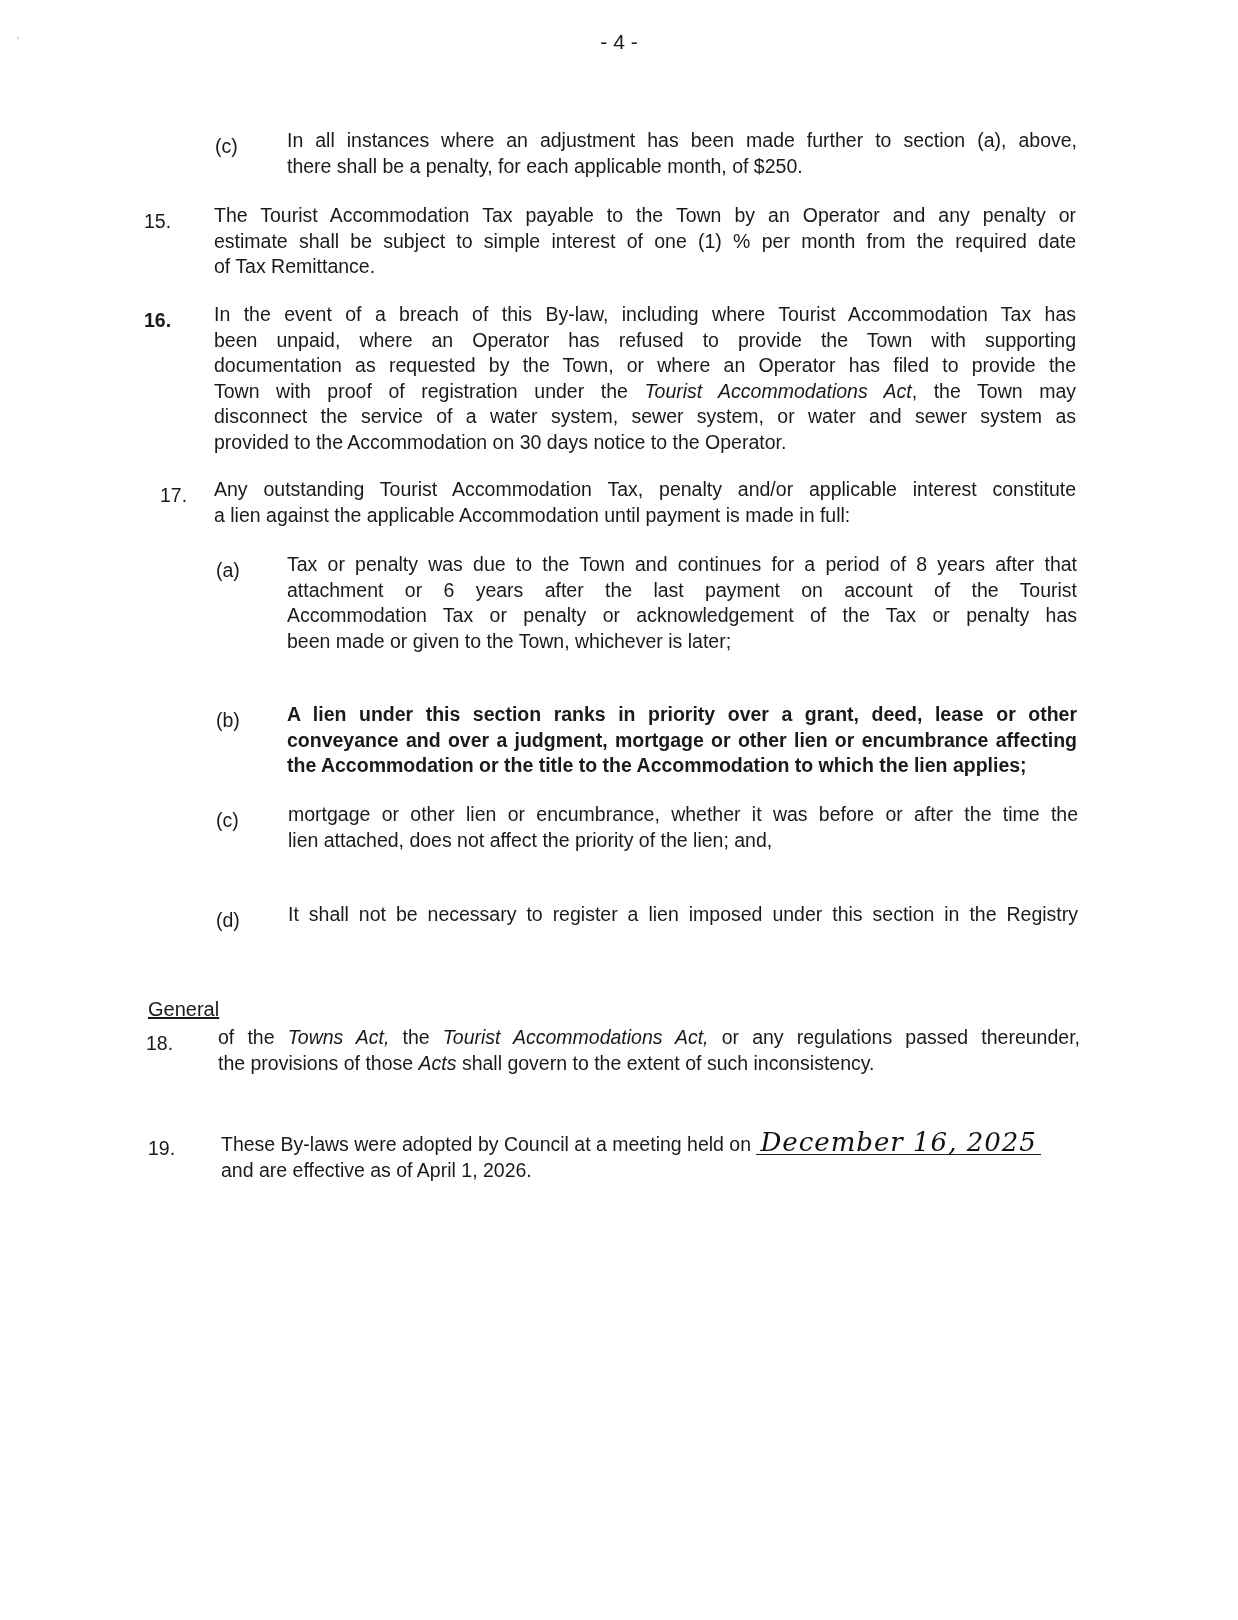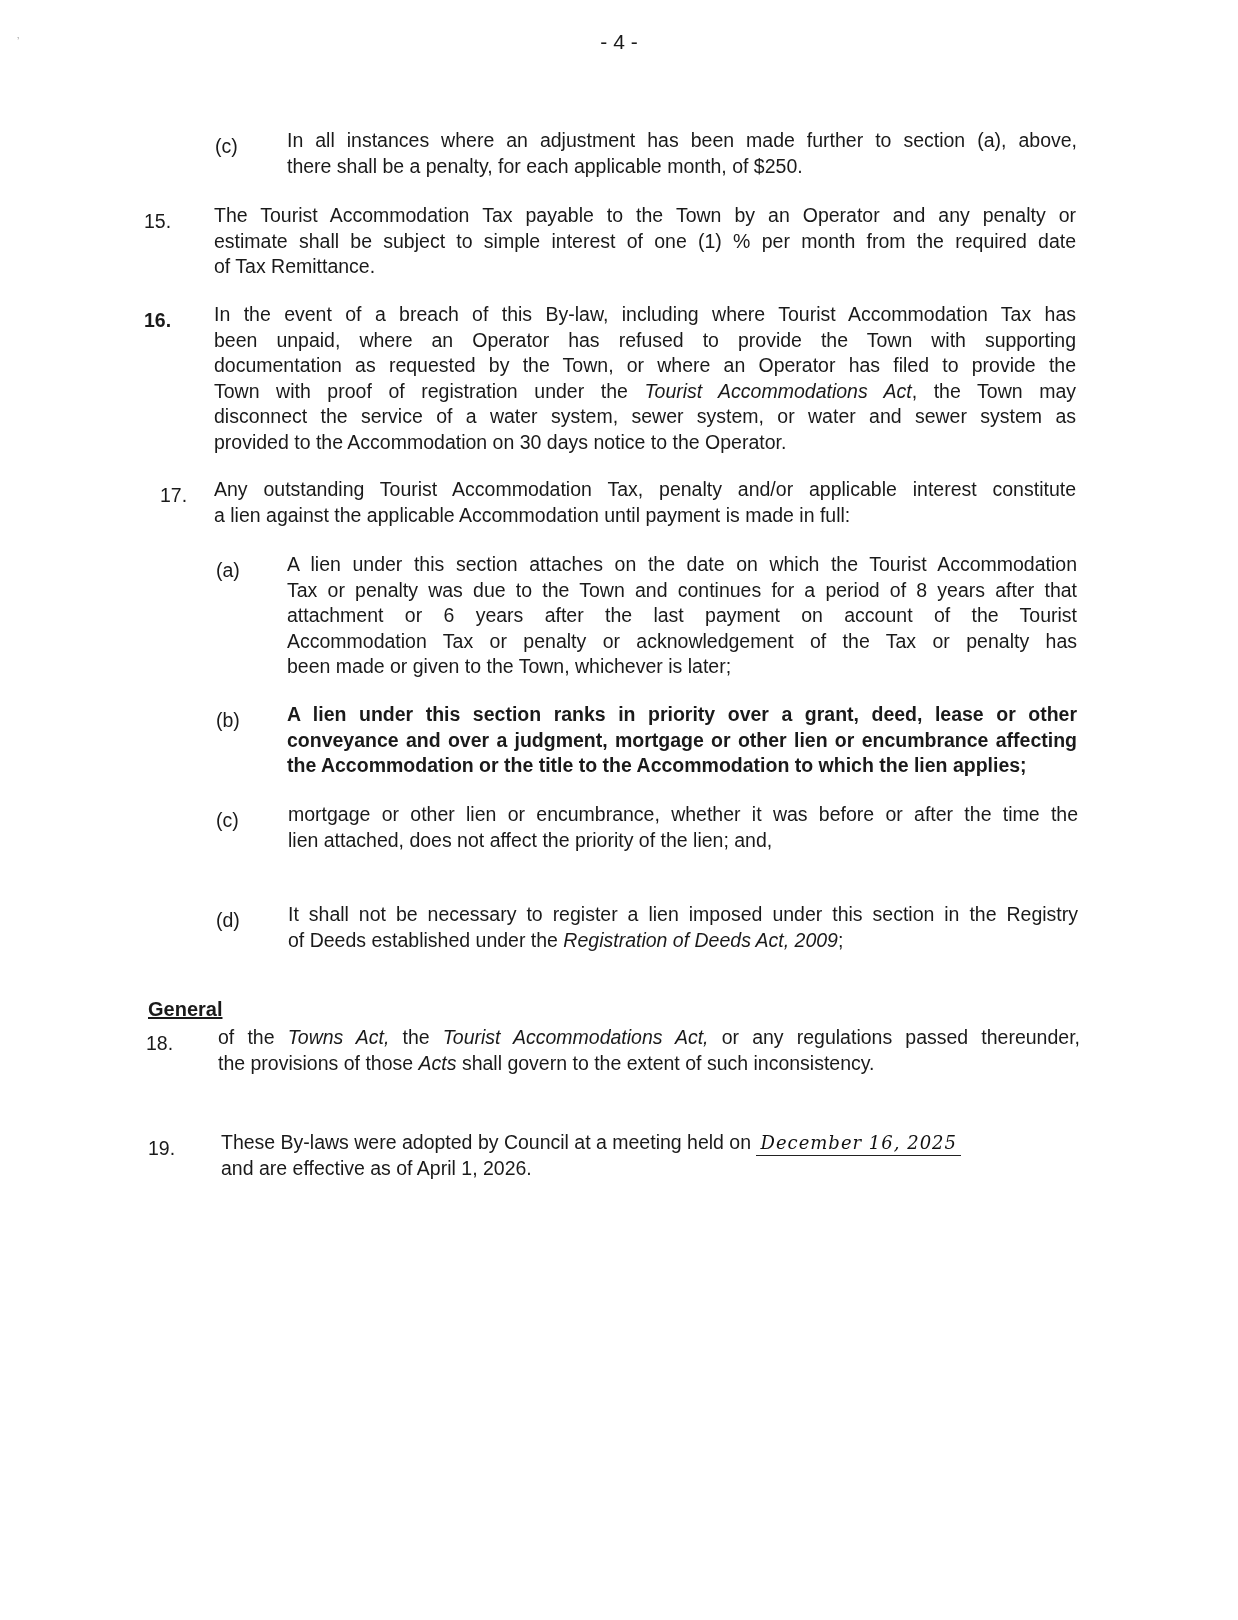--- a/index.html
+++ b/index.html
@@ -6,22 +6,22 @@
   body { width:1238px; height:1620px; position:relative; overflow:hidden;
          font-family:"Liberation Sans", sans-serif; color:#1a1a1a; font-size:19.5px; }
   .page-num { position:absolute; top:30px; left:0; width:100%; text-align:center; font-size:21px; }
   .speck { position:absolute; top:36px; left:17px; font-size:10px; color:#999; }
   .item { position:absolute; line-height:25.5px; }
   .num { position:absolute; }
   .body-text { position:absolute; text-align:justify; }
   .body-text .line { display:block; text-align:justify; text-align-last:justify; white-space:nowrap; }
   .body-text .line.last { text-align-last:left; }
   i { font-style:italic; }
-  .heading { position:absolute; left:148px; top:998px; font-weight:bold; text-decoration:underline; font-size:20px; }
-  .hand { font-family:"DejaVu Serif", serif; font-style:italic; font-size:18px; color:#111;
+  .heading { position:absolute; left:148px; top:998px; font-weight:normal; text-decoration:underline; font-size:20px; }
+  .hand { font-family:"DejaVu Serif", serif; font-style:italic; font-size:26px; color:#111;
           border-bottom:1.5px solid #222; padding:0 4px; letter-spacing:1px; display:inline-block; line-height:24px; }
 </style>
 </head>
 <body>
 
 <div class="speck">’</div>
 <div class="page-num">- 4 -</div>
 
 <div id="sections">
     <div class="item" style="top: 128px; left: 0px;">
@@ -53,21 +53,20 @@
     <div class="item" style="top: 477px; left: 0px;">
       <span class="num" style="left: 160px; top: 6px;">17.</span>
       <div class="body-text" style="left: 214px; top: 0px; width: 862px;">
         <span class="line">Any outstanding Tourist Accommodation Tax, penalty and/or applicable interest constitute</span>
         <span class="line last">a lien against the applicable Accommodation until payment is made in full:</span>
       </div>
     </div>
     <div class="item" style="top: 552px; left: 0px;">
       <span class="num" style="left: 216px; top: 6px;">(a)</span>
       <div class="body-text" style="left: 287px; top: 0px; width: 790px;">
-        <span class="line">A lien under this section attaches on the date on which the Tourist Accommodation</span>
         <span class="line">Tax or penalty was due to the Town and continues for a period of 8 years after that</span>
         <span class="line">attachment or 6 years after the last payment on account of the Tourist</span>
         <span class="line">Accommodation Tax or penalty or acknowledgement of the Tax or penalty has</span>
         <span class="line last">been made or given to the Town, whichever is later;</span>
       </div>
     </div>
     <div class="item" style="top: 702px; left: 0px;">
       <span class="num" style="left: 216px; top: 6px;">(b)</span>
       <div class="body-text" style="left: 287px; top: 0px; width: 790px; font-weight: bold;">
         <span class="line">A lien under this section ranks in priority over a grant, deed, lease or other</span>
@@ -79,21 +78,20 @@
       <span class="num" style="left: 216px; top: 6px;">(c)</span>
       <div class="body-text" style="left: 288px; top: 0px; width: 790px;">
         <span class="line">mortgage or other lien or encumbrance, whether it was before or after the time the</span>
         <span class="line last">lien attached, does not affect the priority of the lien; and,</span>
       </div>
     </div>
     <div class="item" style="top: 902px; left: 0px;">
       <span class="num" style="left: 216px; top: 6px;">(d)</span>
       <div class="body-text" style="left: 288px; top: 0px; width: 790px;">
         <span class="line">It shall not be necessary to register a lien imposed under this section in the Registry</span>
-        <span class="line last">of Deeds established under the <i>Registration of Deeds Act, 2009</i>;</span>
       </div>
     </div>
     <div class="item" style="top: 1025px; left: 0px;">
       <span class="num" style="left: 146px; top: 6px;">18.</span>
       <div class="body-text" style="left: 218px; top: 0px; width: 862px;">
         <span class="line">of the <i>Towns Act,</i> the <i>Tourist Accommodations Act,</i> or any regulations passed thereunder,</span>
         <span class="line last">the provisions of those <i>Acts</i> shall govern to the extent of such inconsistency.</span>
       </div>
     </div>
   </div>

